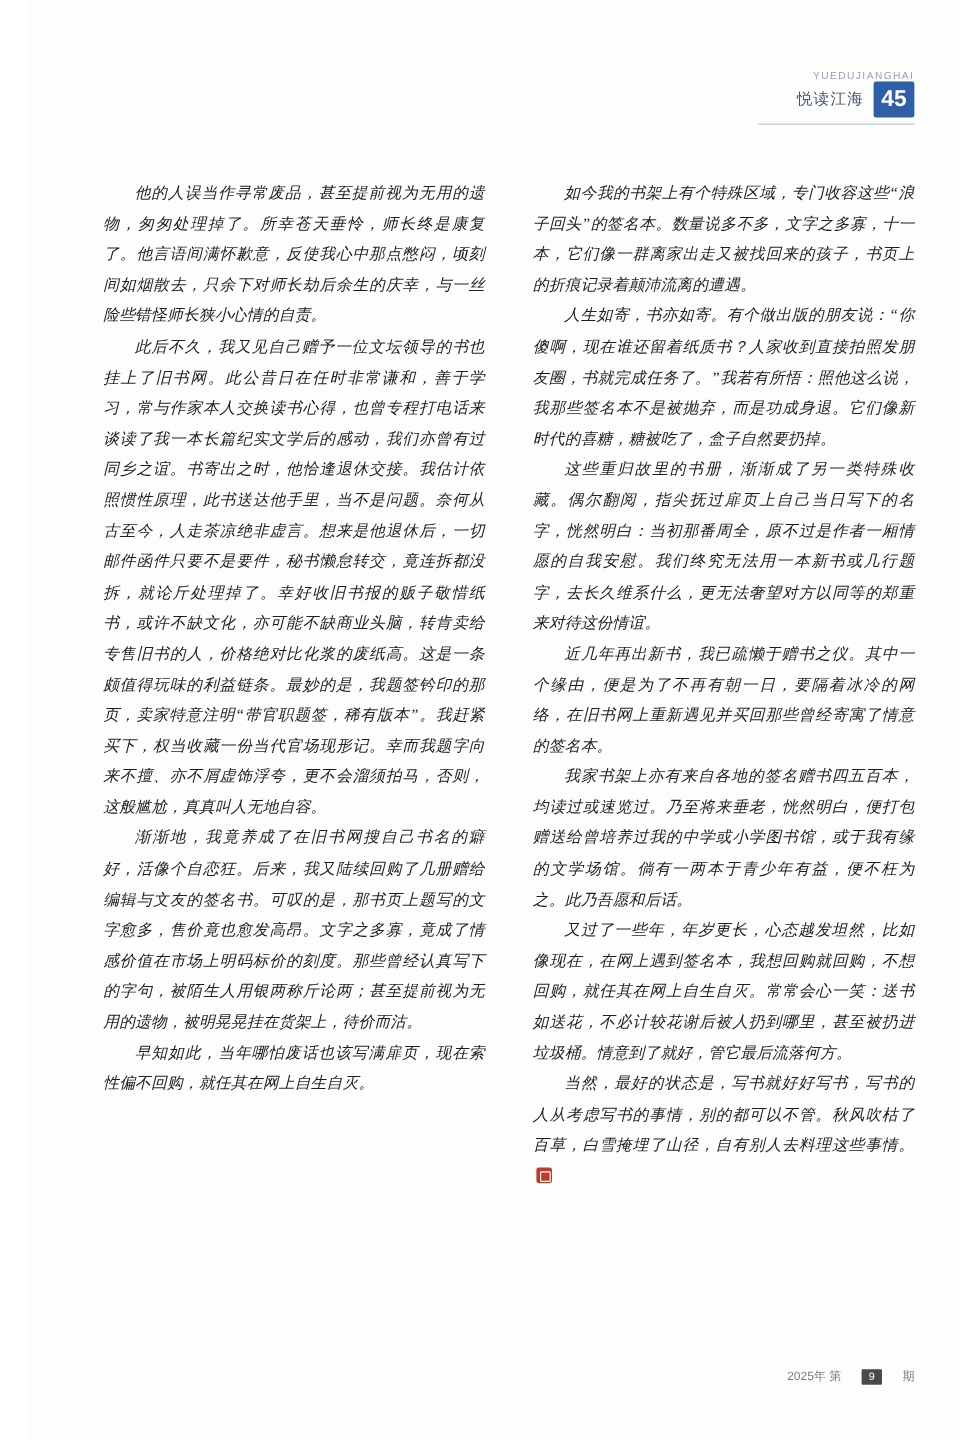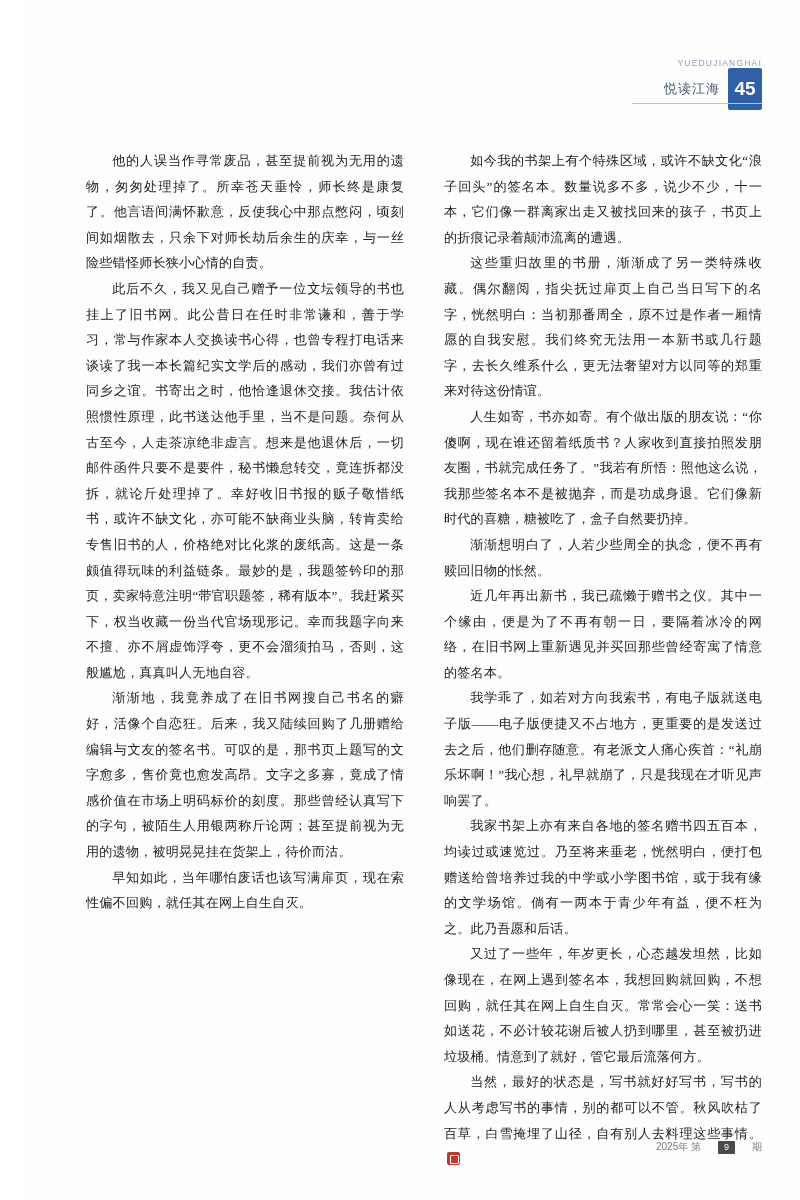--- a/index.html
+++ b/index.html
@@ -42,21 +42,21 @@
     position: absolute;
     right: 62px;
     top: 58px;
     font-family: "Liberation Sans", sans-serif;
     font-size: 8.5px;
     letter-spacing: 1.2px;
     color: #8fa0bb;
   }
   .page-num-box {
     width: 34px;
-    height: 42px;
+    height: 30px;
     background: #2f5fa8;
     color: #ffffff;
     display: flex;
     align-items: center;
     justify-content: center;
     font-family: "Liberation Sans", sans-serif;
     font-size: 19px;
     font-weight: bold;
     border-radius: 2px;
   }
@@ -73,20 +73,21 @@
   .columns {
     position: absolute;
     top: 148px;
     left: 62px;
     width: 676px;
     display: flex;
     gap: 40px;
   }
   .col {
     width: 318px;
+    font-style: italic;
   }
   p.para {
     margin: 0 0 0 0;
     font-size: 13.1px;
     line-height: 25.6px;
     text-align: justify;
     text-justify: inter-ideograph;
     text-indent: 2em;
     color: #1d1d1d;
     letter-spacing: 0.2px;
@@ -149,26 +150,24 @@
   <div class="header-rule"></div>
 
   <div class="columns">
     <div class="col">
       <p class="para">他的人误当作寻常废品，甚至提前视为无用的遗物，匆匆处理掉了。所幸苍天垂怜，师长终是康复了。他言语间满怀歉意，反使我心中那点憋闷，顷刻间如烟散去，只余下对师长劫后余生的庆幸，与一丝险些错怪师长狭小心情的自责。</p>
       <p class="para">此后不久，我又见自己赠予一位文坛领导的书也挂上了旧书网。此公昔日在任时非常谦和，善于学习，常与作家本人交换读书心得，也曾专程打电话来谈读了我一本长篇纪实文学后的感动，我们亦曾有过同乡之谊。书寄出之时，他恰逢退休交接。我估计依照惯性原理，此书送达他手里，当不是问题。奈何从古至今，人走茶凉绝非虚言。想来是他退休后，一切邮件函件只要不是要件，秘书懒怠转交，竟连拆都没拆，就论斤处理掉了。幸好收旧书报的贩子敬惜纸书，或许不缺文化，亦可能不缺商业头脑，转肯卖给专售旧书的人，价格绝对比化浆的废纸高。这是一条颇值得玩味的利益链条。最妙的是，我题签钤印的那页，卖家特意注明“带官职题签，稀有版本”。我赶紧买下，权当收藏一份当代官场现形记。幸而我题字向来不擅、亦不屑虚饰浮夸，更不会溜须拍马，否则，这般尴尬，真真叫人无地自容。</p>
       <p class="para">渐渐地，我竟养成了在旧书网搜自己书名的癖好，活像个自恋狂。后来，我又陆续回购了几册赠给编辑与文友的签名书。可叹的是，那书页上题写的文字愈多，售价竟也愈发高昂。文字之多寡，竟成了情感价值在市场上明码标价的刻度。那些曾经认真写下的字句，被陌生人用银两称斤论两；甚至提前视为无用的遗物，被明晃晃挂在货架上，待价而沽。</p>
       <p class="para">早知如此，当年哪怕废话也该写满扉页，现在索性偏不回购，就任其在网上自生自灭。</p>
     </div>
     <div class="col">
-      <p class="para">如今我的书架上有个特殊区域，或许不缺文化“浪子回头”的签名本。数量说多不多，说少不少，十一本，它们像一群离家出走又被找回来的孩子，书页上的折痕记录着颠沛流离的遭遇。</p>
+      <p class="para">如今我的书架上有个特殊区域，专门收容这些“浪子回头”的签名本。数量说多不多，文字之多寡，十一本，它们像一群离家出走又被找回来的孩子，书页上的折痕记录着颠沛流离的遭遇。</p>
+      <p class="para">人生如寄，书亦如寄。有个做出版的朋友说：“你傻啊，现在谁还留着纸质书？人家收到直接拍照发朋友圈，书就完成任务了。”我若有所悟：照他这么说，我那些签名本不是被抛弃，而是功成身退。它们像新时代的喜糖，糖被吃了，盒子自然要扔掉。</p>
       <p class="para">这些重归故里的书册，渐渐成了另一类特殊收藏。偶尔翻阅，指尖抚过扉页上自己当日写下的名字，恍然明白：当初那番周全，原不过是作者一厢情愿的自我安慰。我们终究无法用一本新书或几行题字，去长久维系什么，更无法奢望对方以同等的郑重来对待这份情谊。</p>
-      <p class="para">人生如寄，书亦如寄。有个做出版的朋友说：“你傻啊，现在谁还留着纸质书？人家收到直接拍照发朋友圈，书就完成任务了。”我若有所悟：照他这么说，我那些签名本不是被抛弃，而是功成身退。它们像新时代的喜糖，糖被吃了，盒子自然要扔掉。</p>
-      <p class="para">渐渐想明白了，人若少些周全的执念，便不再有赎回旧物的怅然。</p>
       <p class="para">近几年再出新书，我已疏懒于赠书之仪。其中一个缘由，便是为了不再有朝一日，要隔着冰冷的网络，在旧书网上重新遇见并买回那些曾经寄寓了情意的签名本。</p>
-      <p class="para">我学乖了，如若对方向我索书，有电子版就送电子版——电子版便捷又不占地方，更重要的是发送过去之后，他们删存随意。有老派文人痛心疾首：“礼崩乐坏啊！”我心想，礼早就崩了，只是我现在才听见声响罢了。</p>
       <p class="para">我家书架上亦有来自各地的签名赠书四五百本，均读过或速览过。乃至将来垂老，恍然明白，便打包赠送给曾培养过我的中学或小学图书馆，或于我有缘的文学场馆。倘有一两本于青少年有益，便不枉为之。此乃吾愿和后话。</p>
       <p class="para">又过了一些年，年岁更长，心态越发坦然，比如像现在，在网上遇到签名本，我想回购就回购，不想回购，就任其在网上自生自灭。常常会心一笑：送书如送花，不必计较花谢后被人扔到哪里，甚至被扔进垃圾桶。情意到了就好，管它最后流落何方。</p>
       <p class="para"><span>当然，最好的状态是，写书就好好写书，写书的人从考虑写书的事情，别的都可以不管。秋风吹枯了百草，白雪掩埋了山径，自有别人去料理这些事情。</span><span class="end-mark"></span></p>
     </div>
   </div>
 
   <div class="footer">
     <span>2025年 第</span>
     <span class="footer-num">9</span>
     <span>期</span>

